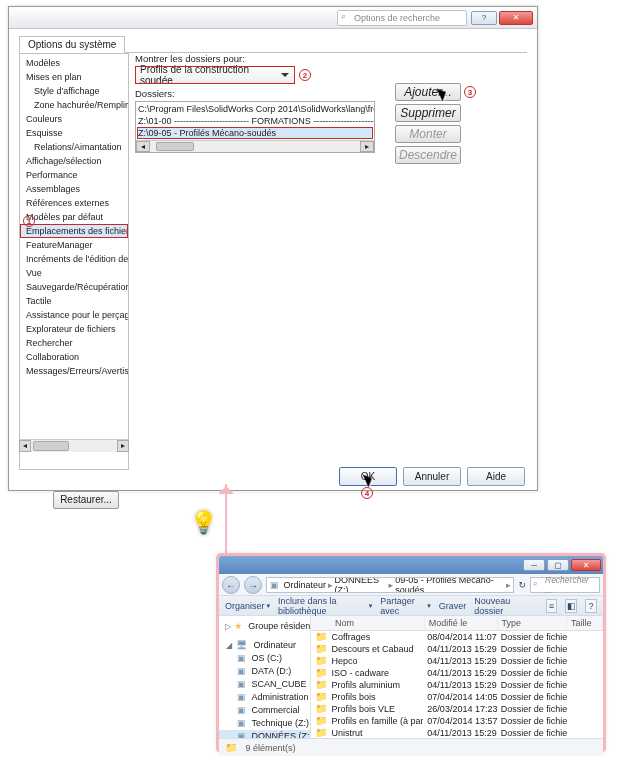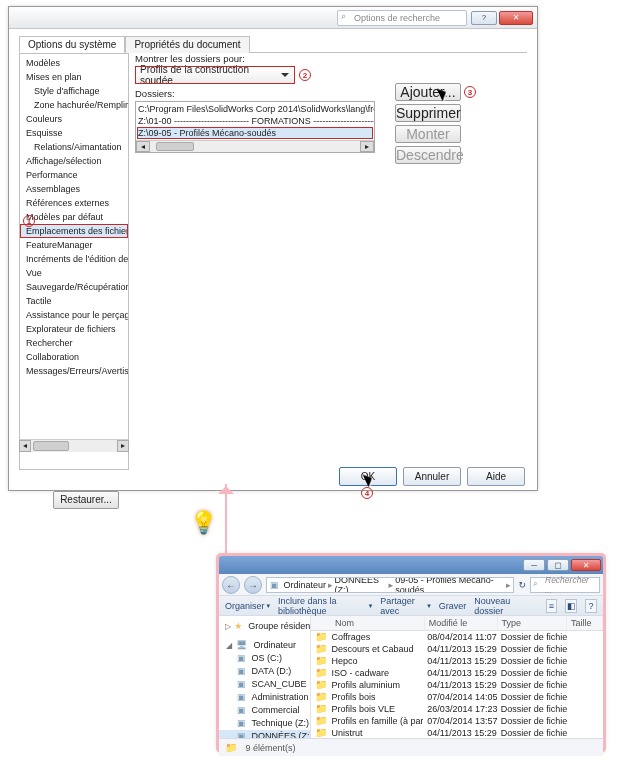--- a/index.html
+++ b/index.html
@@ -29,21 +29,21 @@
   .combo { height:18px; border:1px solid #aaa; background:linear-gradient(#fff,#eee); display:flex; align-items:center; padding:0 18px 0 4px; position:relative; font-size:10px; width:160px; }
   .combo::after { content:""; position:absolute; right:5px; top:6px; border:4px solid transparent; border-top-color:#333; }
   .listbox { border:1px solid #aaa; background:#fff; height:52px; width:240px; font-size:9px; padding:1px; overflow:hidden; position:relative; }
   .listbox .row { white-space:nowrap; padding:0 1px; line-height:12px; }
   .listbox .row.sel { background:#d6e7f7; }
   .hscroll { position:absolute; bottom:0; left:0; right:0; height:12px; background:#eee; border-top:1px solid #ccc; }
   .hscroll .thumb { position:absolute; left:20px; top:1px; width:38px; height:9px; background:#cfcfcf; border:1px solid #aaa; border-radius:2px; }
   .hscroll .arr { position:absolute; top:0; width:14px; height:11px; background:#ddd; border:1px solid #aaa; font-size:8px; text-align:center; line-height:9px; }
   .hscroll .arr.l { left:0; } .hscroll .arr.r { right:0; }
   .btncol { position:absolute; left:260px; top:30px; display:flex; flex-direction:column; gap:3px; }
-  .btn { width:66px; height:18px; border:1px solid #9a9a9a; background:linear-gradient(#fafafa,#e3e3e3); font-size:14px; text-align:center; line-height:16px; border-radius:2px; }
+  .btn { width:66px; height:18px; border:1px solid #9a9a9a; background:linear-gradient(#fafafa,#e3e3e3); font-size:12px; text-align:center; line-height:16px; border-radius:2px;font-style:italic; }
   .btn.dis { color:#999; }
   .navscroll { position:absolute; bottom:0; left:0; right:0; height:13px; background:#eee; border-top:1px solid #ccc; }
   .navscroll .thumb { position:absolute; left:14px; top:1px; width:36px; height:10px; background:#cfcfcf; border:1px solid #aaa; border-radius:2px; }
   .navscroll .arr { position:absolute; top:0; width:12px; height:12px; background:#ddd; border:1px solid #aaa; font-size:8px; text-align:center; line-height:10px; }
   .navscroll .arr.l { left:0; } .navscroll .arr.r { right:0; }
   .restorebtn { position:absolute; left:44px; top:484px; width:66px; height:18px; border:1px solid #999; background:linear-gradient(#fafafa,#e3e3e3); font-size:10px; text-align:center; line-height:16px; border-radius:2px; }
   .dlgbtns { position:absolute; right:12px; bottom:4px; display:flex; gap:6px; }
   .dlgbtn { width:58px; height:19px; border:1px solid #8a9db5; background:linear-gradient(#fefefe,#e1e9f1); font-size:10px; text-align:center; line-height:17px; border-radius:2px; }
   .dlgbtn.ok { border-color:#3a72b5; }
   .cursor { position:absolute; width:14px; height:18px; pointer-events:none; }
@@ -96,21 +96,20 @@
     <div class="search">
         <span>Options de recherche</span>
       </div>
     <div class="winbtns">
       <div class="winbtn">?</div>
       <div class="winbtn close">✕</div>
     </div>
   </div>
   <div class="tabs">
     <div class="tab active">Options du système</div>
-    <div class="tab">Propriétés du document</div>
   </div>
   <div class="tabarea">
 
     <span class="num-badge" style="position:absolute;left:14px;top:208px;z-index:3">1</span>
     <div class="navlist" id="navlist">
         <div class="item">Modèles</div>
         <div class="item">Mises en plan</div>
         <div class="item ind">Style d'affichage</div>
         <div class="item ind">Zone hachurée/Remplir</div>
         <div class="item">Couleurs</div>

